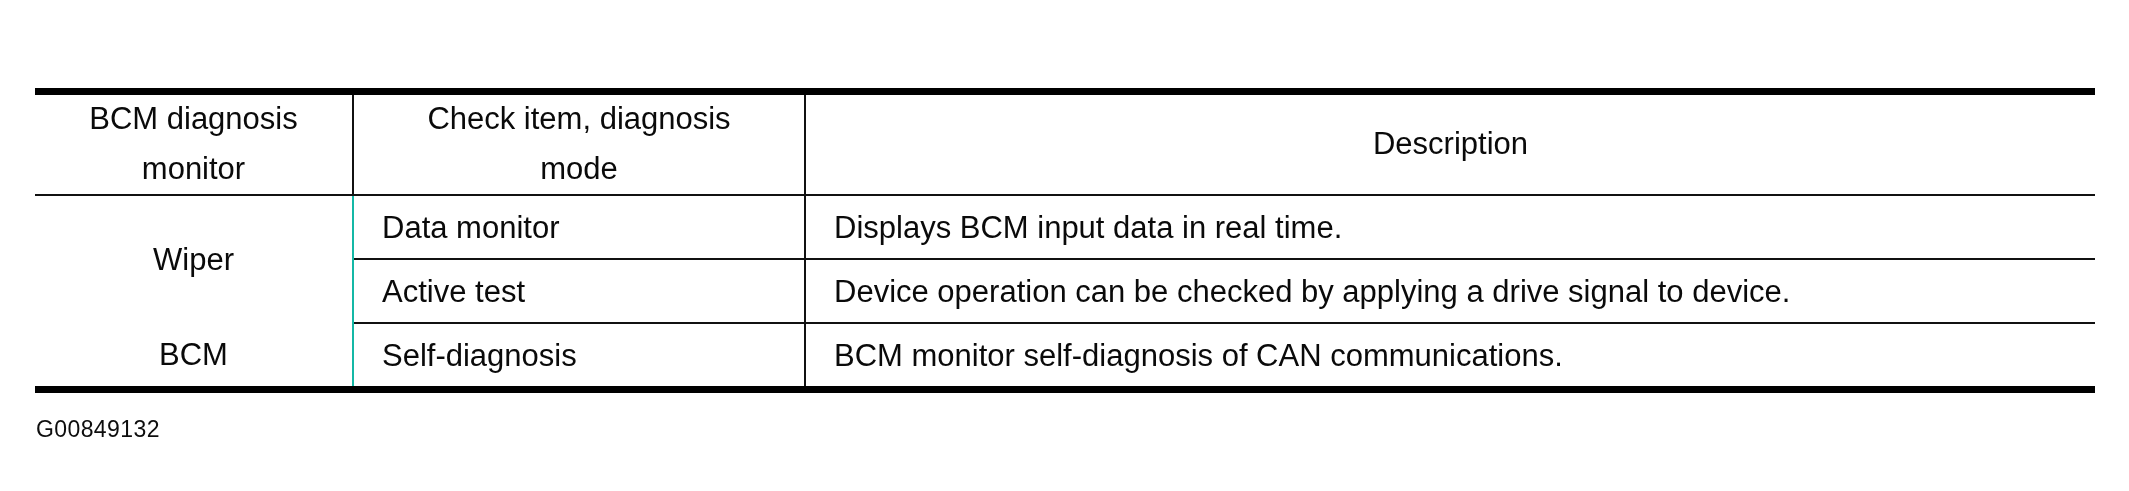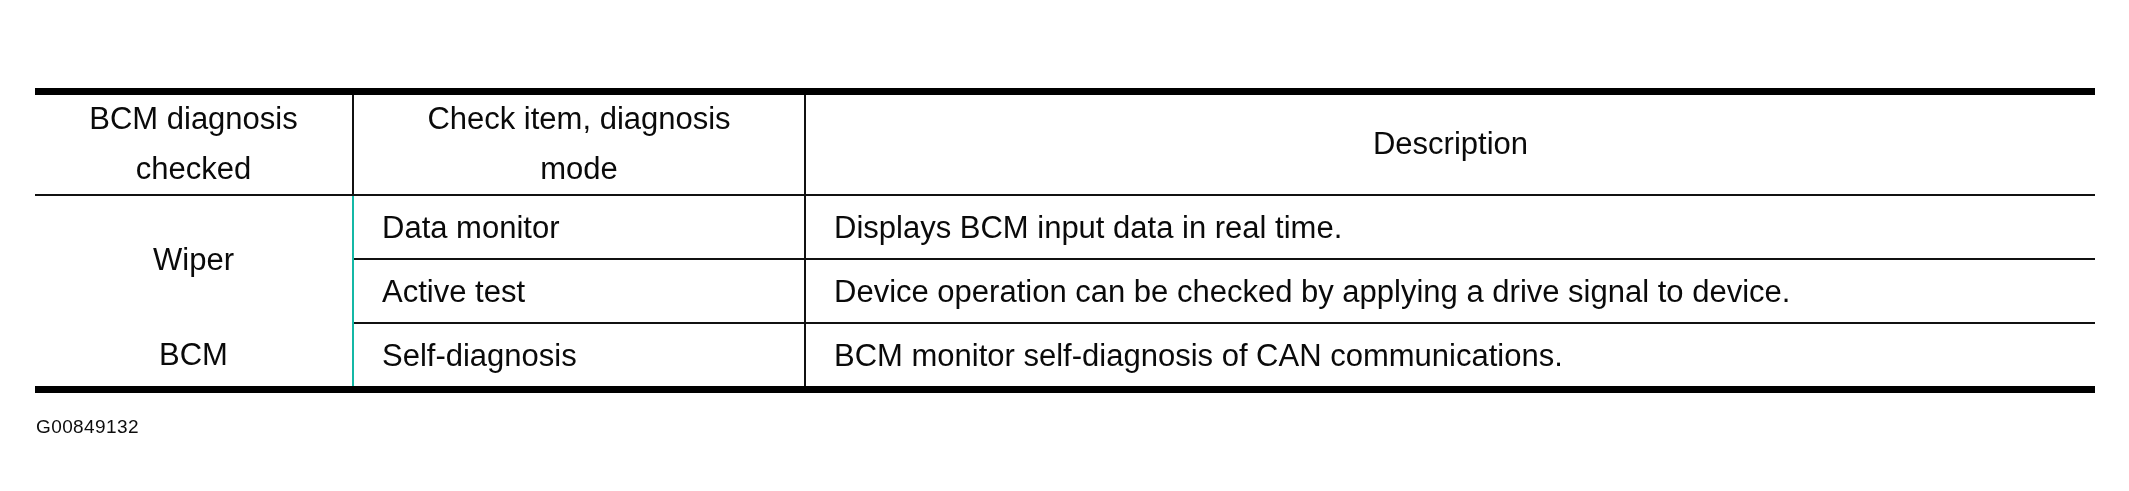--- a/index.html
+++ b/index.html
@@ -121,21 +121,21 @@
   tr.row-activetest td.cell-mode,
   tr.row-activetest td.cell-desc {
     border-bottom: 2px solid #111111;
   }
 
   
   .figure-id {
     position: absolute;
     left: 36px;
     top: 381px;
-    font-size: 19px;
+    font-size: 23px;
     letter-spacing: 0.4px;
     color: #0d0d0d;
     font-family: "Liberation Sans", "DejaVu Sans", sans-serif;
   }
 </style>
 </head>
 <body>
 
 <div class="page">
 
@@ -146,21 +146,21 @@
     <table class="diag-table">
       <colgroup>
         <col class="c1">
         <col class="c2">
         <col class="c3">
       </colgroup>
       <thead>
         <tr class="header-row">
           <th class="col-loc">
             <span class="hdr-inner">BCM diagnosis</span>
-            <span class="hdr-inner">checked</span>
+            <span class="hdr-inner">monitor</span>
           </th>
           <th class="col-check">
             <span class="hdr-inner">Check item, diagnosis</span>
             <span class="hdr-inner">mode</span>
           </th>
           <th class="col-desc">
             <span class="hdr-inner">Description</span>
           </th>
         </tr>
       </thead>

